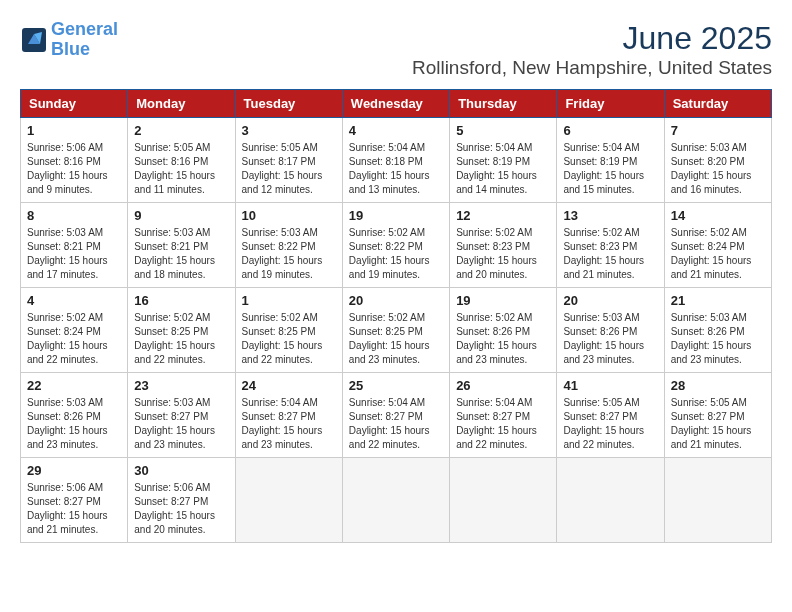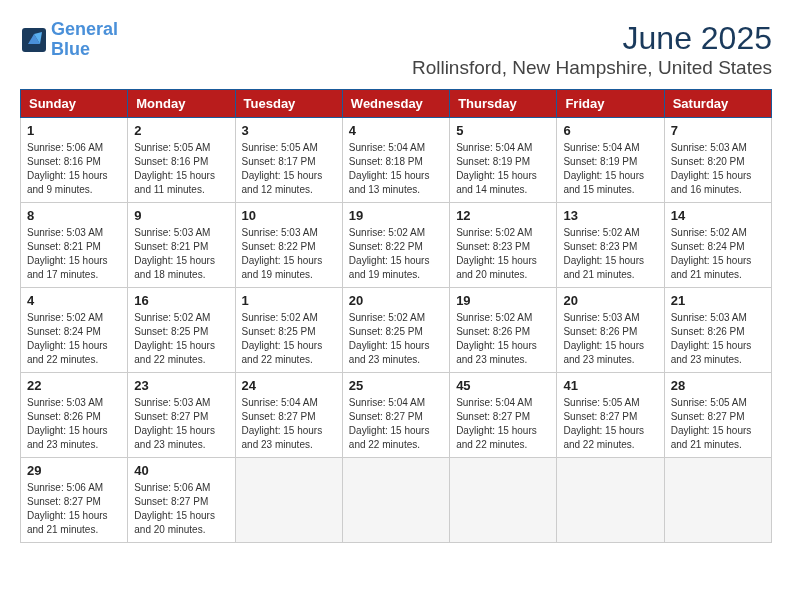--- a/index.html
+++ b/index.html
@@ -223,39 +223,39 @@
         </td>
         <td>
           <div class="day-num">24</div>
           <div class="day-info">Sunrise: 5:04 AM<br>Sunset: 8:27 PM<br>Daylight: 15 hours<br>and 23 minutes.</div>
         </td>
         <td>
           <div class="day-num">25</div>
           <div class="day-info">Sunrise: 5:04 AM<br>Sunset: 8:27 PM<br>Daylight: 15 hours<br>and 22 minutes.</div>
         </td>
         <td>
-          <div class="day-num">45</div>
+          <div class="day-num">26</div>
           <div class="day-info">Sunrise: 5:04 AM<br>Sunset: 8:27 PM<br>Daylight: 15 hours<br>and 22 minutes.</div>
         </td>
         <td>
           <div class="day-num">41</div>
           <div class="day-info">Sunrise: 5:05 AM<br>Sunset: 8:27 PM<br>Daylight: 15 hours<br>and 22 minutes.</div>
         </td>
         <td>
           <div class="day-num">28</div>
           <div class="day-info">Sunrise: 5:05 AM<br>Sunset: 8:27 PM<br>Daylight: 15 hours<br>and 21 minutes.</div>
         </td>
       </tr>
       <tr class="week-row">
         <td>
           <div class="day-num">29</div>
           <div class="day-info">Sunrise: 5:06 AM<br>Sunset: 8:27 PM<br>Daylight: 15 hours<br>and 21 minutes.</div>
         </td>
         <td>
-          <div class="day-num">40</div>
+          <div class="day-num">30</div>
           <div class="day-info">Sunrise: 5:06 AM<br>Sunset: 8:27 PM<br>Daylight: 15 hours<br>and 20 minutes.</div>
         </td>
         <td class="empty"></td>
         <td class="empty"></td>
         <td class="empty"></td>
         <td class="empty"></td>
         <td class="empty"></td>
       </tr>
     </tbody>
 </table>

